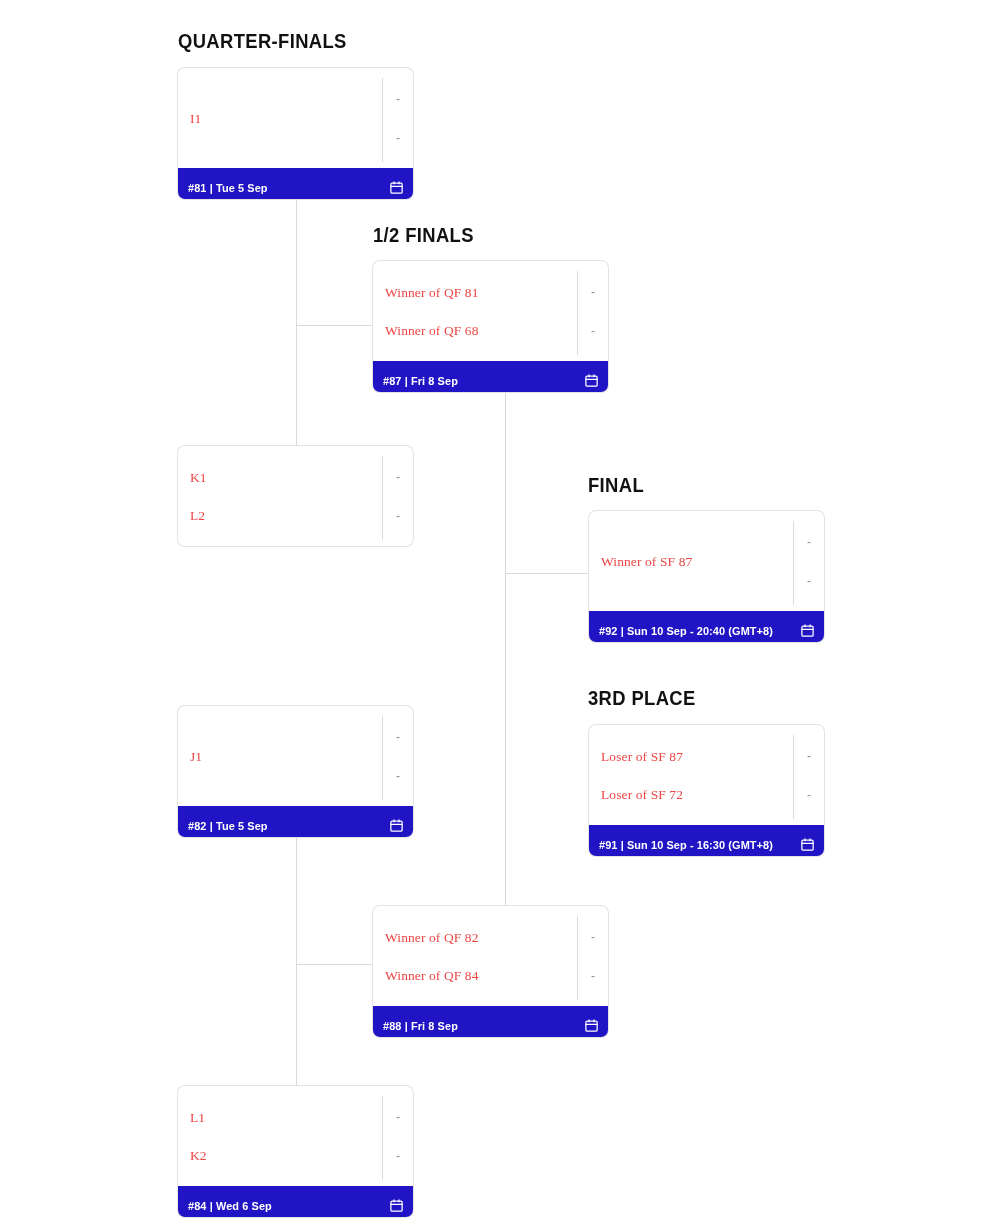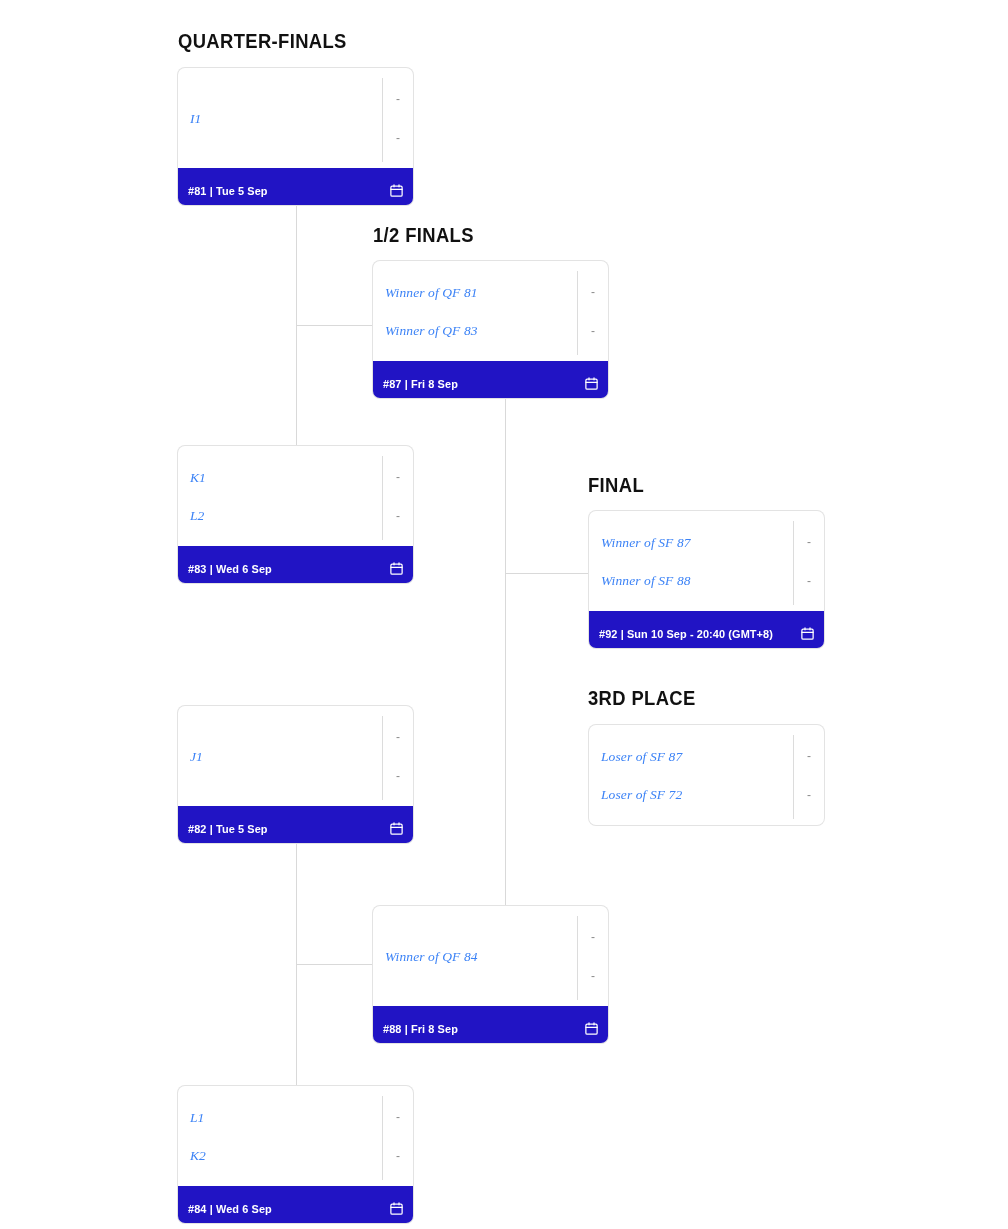--- a/index.html
+++ b/index.html
@@ -61,23 +61,22 @@
   .team-row {
     height: 39px;
     display: flex;
     align-items: center;
     padding-left: 12px;
   }
   .team-row:first-child { padding-top: 2px; }
 
   .team-name {
     font-family: "Liberation Serif", serif;
-    font-style: italic;
     font-size: 13.5px;
-    color: #3b82f6;
+    color: #ef4444;
     letter-spacing: 0.1px;
     white-space: nowrap;
   }
 
   
   .score-divider {
     position: absolute;
     top: 10px;
     bottom: 6px;
     right: 30px;
@@ -100,21 +99,21 @@
     display: flex;
     align-items: center;
     justify-content: center;
     font-family: "Liberation Sans", sans-serif;
     font-size: 12px;
     color: #8a8a8a;
   }
 
   
   .match-footer {
-    height: 37px;
+    height: 31px;
     background: #2114c4;
     display: flex;
     align-items: center;
     justify-content: space-between;
     padding: 8px 9px 0 10px;
   }
   .footer-label {
     font-family: "Liberation Sans", sans-serif;
     font-size: 11.5px;
     font-weight: 700;
@@ -186,29 +185,20 @@
       </div>
       <div class="team-row">
         <span class="team-name">L2</span>
       </div>
       <div class="score-divider"></div>
       <div class="score-col">
         <div class="score-cell">-</div>
         <div class="score-cell">-</div>
       </div>
     </div>
-    <div class="match-footer">
-      <span class="footer-label">#83 | Wed 6 Sep</span>
-      <svg class="cal-icon" width="15" height="15" viewBox="0 0 24 24" fill="none" stroke="#ffffff" stroke-width="2" stroke-linecap="round">
-        <rect x="3" y="5" width="18" height="16" rx="2"></rect>
-        <line x1="3" y1="10" x2="21" y2="10"></line>
-        <line x1="8" y1="3" x2="8" y2="6"></line>
-        <line x1="16" y1="3" x2="16" y2="6"></line>
-      </svg>
-    </div>
   </div>
 
   <div class="match" style="left:178px; top:706px;">
     <div class="match-body">
       <div class="team-row">
         <span class="team-name">J1</span>
       </div>
       <div class="score-divider"></div>
       <div class="score-col">
         <div class="score-cell">-</div>
@@ -250,21 +240,21 @@
       </svg>
     </div>
   </div>
 
   <div class="match" style="left:373px; top:261px;">
     <div class="match-body">
       <div class="team-row">
         <span class="team-name">Winner of QF 81</span>
       </div>
       <div class="team-row">
-        <span class="team-name">Winner of QF 83</span>
+        <span class="team-name">Winner of QF 68</span>
       </div>
       <div class="score-divider"></div>
       <div class="score-col">
         <div class="score-cell">-</div>
         <div class="score-cell">-</div>
       </div>
     </div>
     <div class="match-footer">
       <span class="footer-label">#87 | Fri 8 Sep</span>
       <svg class="cal-icon" width="15" height="15" viewBox="0 0 24 24" fill="none" stroke="#ffffff" stroke-width="2" stroke-linecap="round">
@@ -272,20 +262,23 @@
         <line x1="3" y1="10" x2="21" y2="10"></line>
         <line x1="8" y1="3" x2="8" y2="6"></line>
         <line x1="16" y1="3" x2="16" y2="6"></line>
       </svg>
     </div>
   </div>
 
   <div class="match" style="left:373px; top:906px;">
     <div class="match-body">
       <div class="team-row">
+        <span class="team-name">Winner of QF 82</span>
+      </div>
+      <div class="team-row">
         <span class="team-name">Winner of QF 84</span>
       </div>
       <div class="score-divider"></div>
       <div class="score-col">
         <div class="score-cell">-</div>
         <div class="score-cell">-</div>
       </div>
     </div>
     <div class="match-footer">
       <span class="footer-label">#88 | Fri 8 Sep</span>
@@ -296,23 +289,20 @@
         <line x1="16" y1="3" x2="16" y2="6"></line>
       </svg>
     </div>
   </div>
 
   <div class="match" style="left:589px; top:511px;">
     <div class="match-body">
       <div class="team-row">
         <span class="team-name">Winner of SF 87</span>
       </div>
-      <div class="team-row">
-        <span class="team-name">Winner of SF 88</span>
-      </div>
       <div class="score-divider"></div>
       <div class="score-col">
         <div class="score-cell">-</div>
         <div class="score-cell">-</div>
       </div>
     </div>
     <div class="match-footer">
       <span class="footer-label">#92 | Sun 10 Sep - 20:40 (GMT+8)</span>
       <svg class="cal-icon" width="15" height="15" viewBox="0 0 24 24" fill="none" stroke="#ffffff" stroke-width="2" stroke-linecap="round">
         <rect x="3" y="5" width="18" height="16" rx="2"></rect>
@@ -330,15 +320,24 @@
       </div>
       <div class="team-row">
         <span class="team-name">Loser of SF 72</span>
       </div>
       <div class="score-divider"></div>
       <div class="score-col">
         <div class="score-cell">-</div>
         <div class="score-cell">-</div>
       </div>
     </div>
+    <div class="match-footer">
+      <span class="footer-label">#91 | Sun 10 Sep - 16:30 (GMT+8)</span>
+      <svg class="cal-icon" width="15" height="15" viewBox="0 0 24 24" fill="none" stroke="#ffffff" stroke-width="2" stroke-linecap="round">
+        <rect x="3" y="5" width="18" height="16" rx="2"></rect>
+        <line x1="3" y1="10" x2="21" y2="10"></line>
+        <line x1="8" y1="3" x2="8" y2="6"></line>
+        <line x1="16" y1="3" x2="16" y2="6"></line>
+      </svg>
+    </div>
   </div>
 
 </div>
 
 </body></html>

